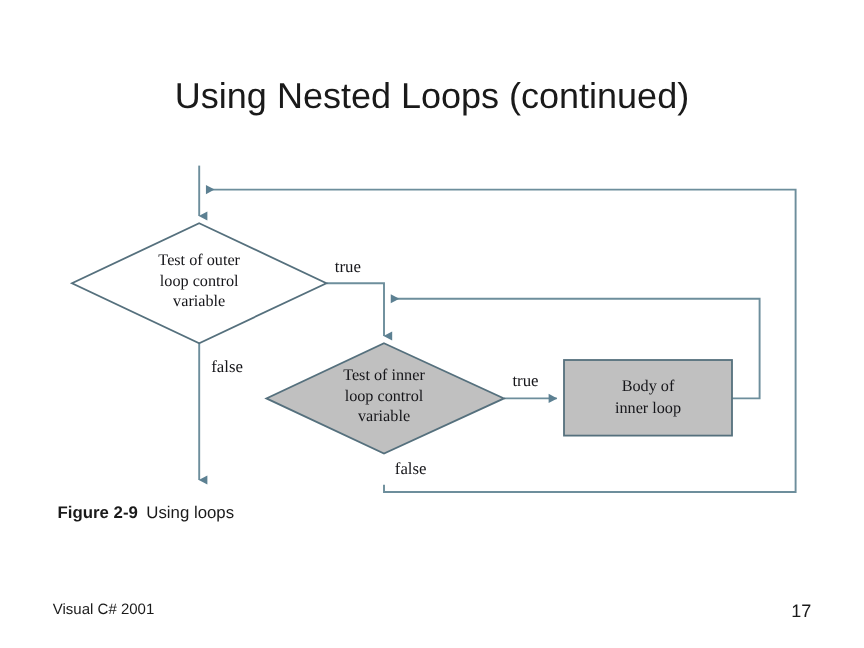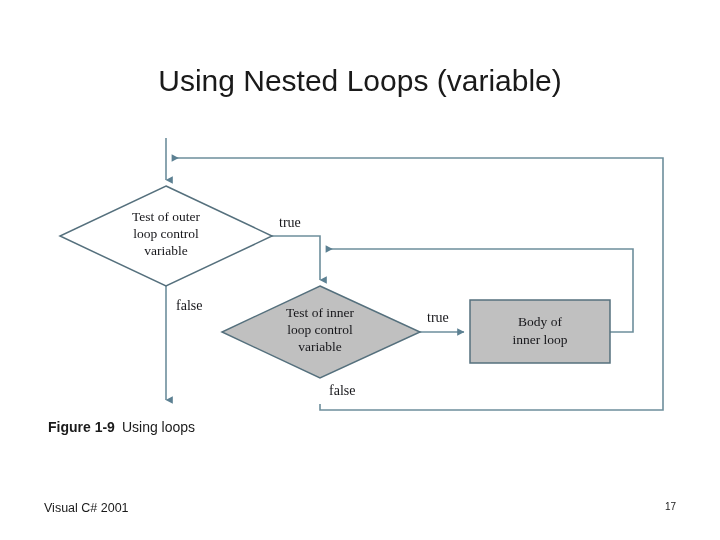--- a/index.html
+++ b/index.html
@@ -76,31 +76,31 @@
     font-family: "Liberation Sans", sans-serif;
     font-size: 12.5px;
     color: #1a1a1a;
     white-space: nowrap;
   }
   #footer-right {
     position: absolute;
     right: 44px;
     top: 501px;
     font-family: "Liberation Sans", sans-serif;
-    font-size: 10px;
+    font-size: 15px;
     color: #1a1a1a;
     white-space: nowrap;
   }
 </style>
 </head>
 <body>
 
 <div id="slide">
 
-  <h1 id="slide-title">Using Nested Loops (variable)</h1>
+  <h1 id="slide-title">Using Nested Loops (continued)</h1>
 
   <div id="figure-area">
 
     <svg id="figure-svg" width="720" height="350" viewBox="0 0 720 350">
 
       <defs>
         <marker id="arrowDown" markerWidth="9" markerHeight="9" refX="4.5" refY="7.2" orient="auto" markerUnits="userSpaceOnUse">
           <path d="M 0.7 0.4 L 4.5 7.6 L 8.3 0.4 Z" fill="#5c8092"></path>
         </marker>
         <marker id="arrowLeft" markerWidth="9" markerHeight="9" refX="7.2" refY="4.5" orient="auto" markerUnits="userSpaceOnUse">
@@ -161,20 +161,20 @@
 
       <text class="edge-label" x="427" y="212">true</text>
 
       <text class="edge-label" x="329" y="285">false</text>
 
     </svg>
 
   </div>
 
   <div id="figure-caption">
-    <span class="cap-num">Figure 1-9</span><span class="cap-text">Using loops</span>
+    <span class="cap-num">Figure 2-9</span><span class="cap-text">Using loops</span>
   </div>
 
   <div id="footer-left">Visual C# 2001</div>
 
   <div id="footer-right">17</div>
 
 </div>
 
 </body></html>

